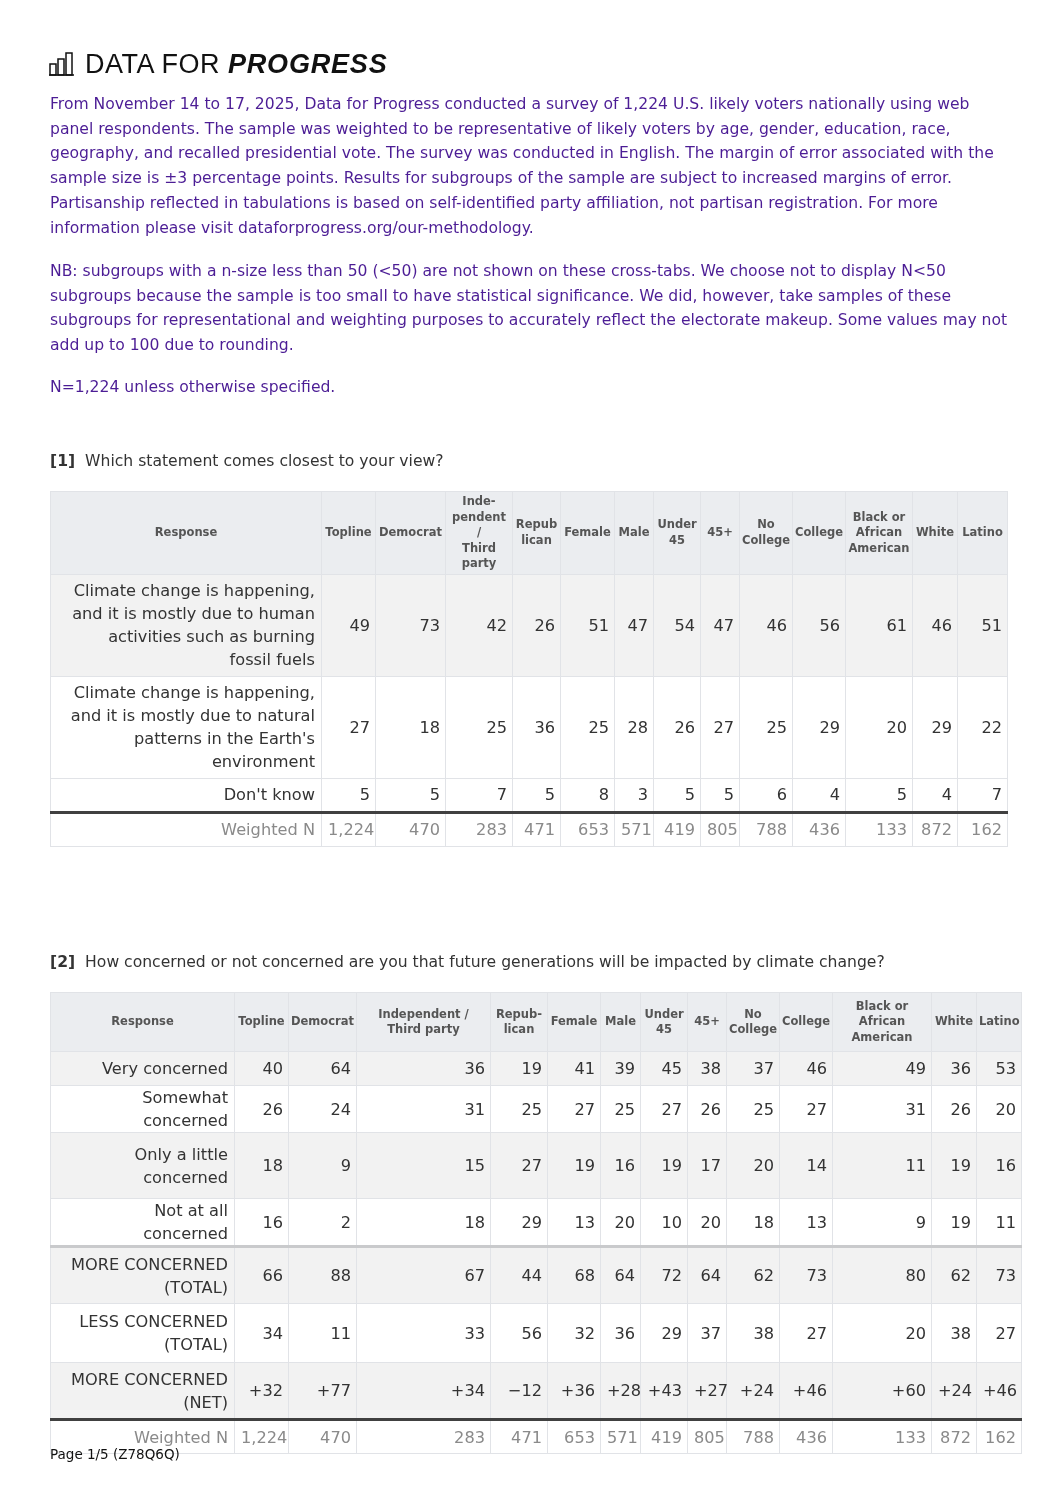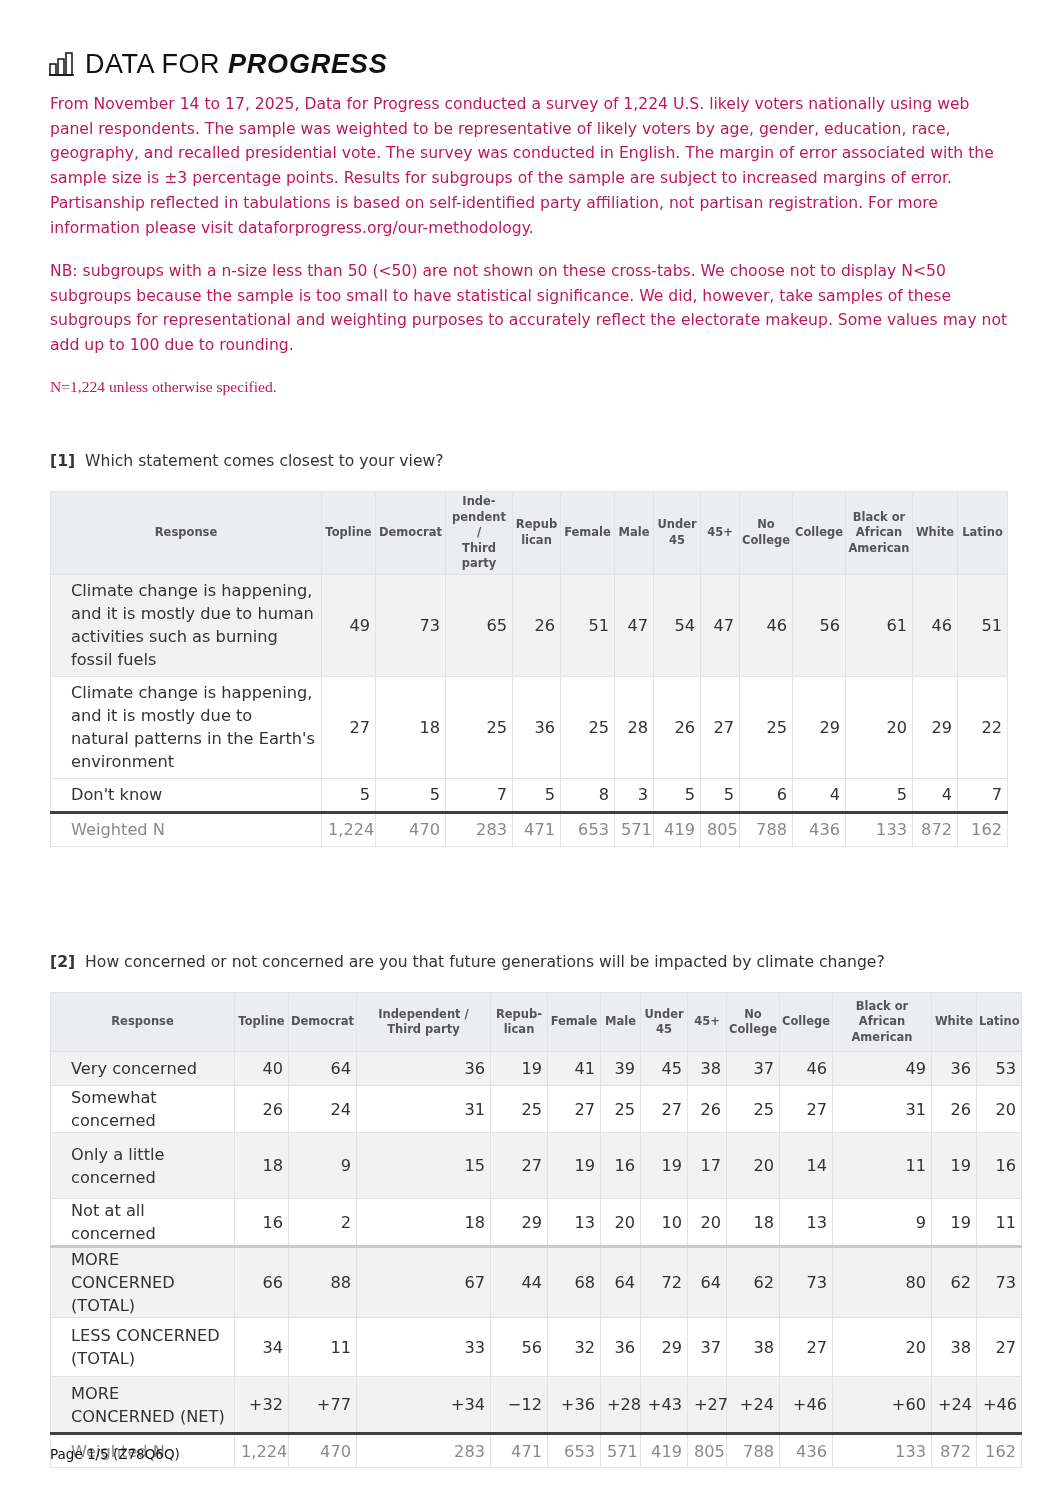--- a/index.html
+++ b/index.html
@@ -1,29 +1,29 @@
 <!DOCTYPE html>
 <html><head>
 <meta charset="utf-8">
 <style>
   html, body { margin: 0; padding: 0; background: #ffffff; }
   body { width: 1058px; height: 1497px; position: relative; font-family: "DejaVu Sans", sans-serif; color: #333333; overflow: hidden; }
   .logo { position: absolute; left: 49px; top: 50px; height: 28px; display: flex; align-items: center; }
   .logo svg { width: 26px; height: 24px; margin-right: 10px; }
   .logo .lt { font-family: "Liberation Sans", sans-serif; font-weight: 300; font-size: 27px; letter-spacing: 0.5px; color: #111; }
   .logo .bd { font-family: "Liberation Sans", sans-serif; font-weight: bold; font-style: italic; font-size: 27px; letter-spacing: 0.8px; color: #111; margin-left: 8px; }
-  .para { position: absolute; left: 50px; width: 960px; font-size: 15.6px; line-height: 24.7px; color: #be185d; margin: 0; }
+  .para { position: absolute; left: 50px; width: 960px; font-size: 15.6px; line-height: 24.7px; color: #4c1d95; margin: 0; }
   .q-title { position: absolute; left: 50px; font-size: 15.6px; color: #333; }
   .q-title b { font-weight: bold; margin-right: 10px; }
   table.xt { position: absolute; left: 50px; width: 957px; border-collapse: collapse; table-layout: fixed; }
   table.xt th, table.xt td { border: 1px solid #e1e3e7; }
   table.xt th { background: #ebedf0; font-size: 11.5px; font-weight: bold; color: #555; text-align: center; line-height: 15.5px; padding: 2px 2px; }
   table.xt td { font-size: 16.2px; line-height: 23px; padding: 0 6px; color: #333; }
   table.xt td.num { text-align: right; padding-right: 5px; }
-  table.xt td.lbl { text-align: left; padding-left: 20px; }
+  table.xt td.lbl { text-align: right; padding-left: 14px; }
   tr.shade td { background: #f2f2f2; }
   tr.white td { background: #ffffff; }
   tr.wn td { color: #8a8a8a; background: #ffffff; border-top: 3px solid #404040; }
   tr.sep td { border-top: 3px solid #c9cacc; }
   .footer { position: absolute; left: 50px; top: 1446px; font-size: 13.5px; color: #111; }
 </style>
 </head>
 <body>
 
 <div class="logo">
@@ -32,21 +32,21 @@
     <rect x="9" y="7" width="6" height="16" fill="none" stroke="#111" stroke-width="1.5"></rect>
     <rect x="17" y="1" width="6" height="22" fill="none" stroke="#111" stroke-width="1.5"></rect>
     <line x1="0" y1="23" x2="25" y2="23" stroke="#111" stroke-width="1.5"></line>
   </svg>
   <span class="lt">DATA FOR</span>
   <span class="bd">PROGRESS</span>
 </div>
 
 <p class="para" style="top:92px;">From November 14 to 17, 2025, Data for Progress conducted a survey of 1,224 U.S. likely voters nationally using web panel respondents. The sample was weighted to be representative of likely voters by age, gender, education, race, geography, and recalled presidential vote. The survey was conducted in English. The margin of error associated with the sample size is ±3 percentage points. Results for subgroups of the sample are subject to increased margins of error. Partisanship reflected in tabulations is based on self-identified party affiliation, not partisan registration. For more information please visit dataforprogress.org/our-methodology.</p>
 <p class="para" style="top:259px;">NB: subgroups with a n-size less than 50 (&lt;50) are not shown on these cross-tabs. We choose not to display N&lt;50 subgroups because the sample is too small to have statistical significance. We did, however, take samples of these subgroups for representational and weighting purposes to accurately reflect the electorate makeup. Some values may not add up to 100 due to rounding.</p>
-<p class="para" style="top:375px;font-family:Liberation Serif, serif;">N=1,224 unless otherwise specified.</p>
+<p class="para" style="top:375px;">N=1,224 unless otherwise specified.</p>
 
 <div class="q-title" style="top:452px;">
   <b>[1]</b><span>Which statement comes closest to your view?</span>
 </div>
 
 <table class="xt" id="t1" style="top:491px;">
   <colgroup>
     <col style="width:271px">
       <col style="width:54px">
       <col style="width:70px">
@@ -86,21 +86,21 @@
 American</th>
       <th>White</th>
       <th>Latino</th>
     </tr>
   </thead>
   <tbody id="t1-body">
       <tr class="shade" style="height: 102px;">
         <td class="lbl">Climate change is happening, and it is mostly due to human activities such as burning fossil fuels</td>
         <td class="num">49</td>
         <td class="num">73</td>
-        <td class="num">65</td>
+        <td class="num">42</td>
         <td class="num">26</td>
         <td class="num">51</td>
         <td class="num">47</td>
         <td class="num">54</td>
         <td class="num">47</td>
         <td class="num">46</td>
         <td class="num">56</td>
         <td class="num">61</td>
         <td class="num">46</td>
         <td class="num">51</td>

